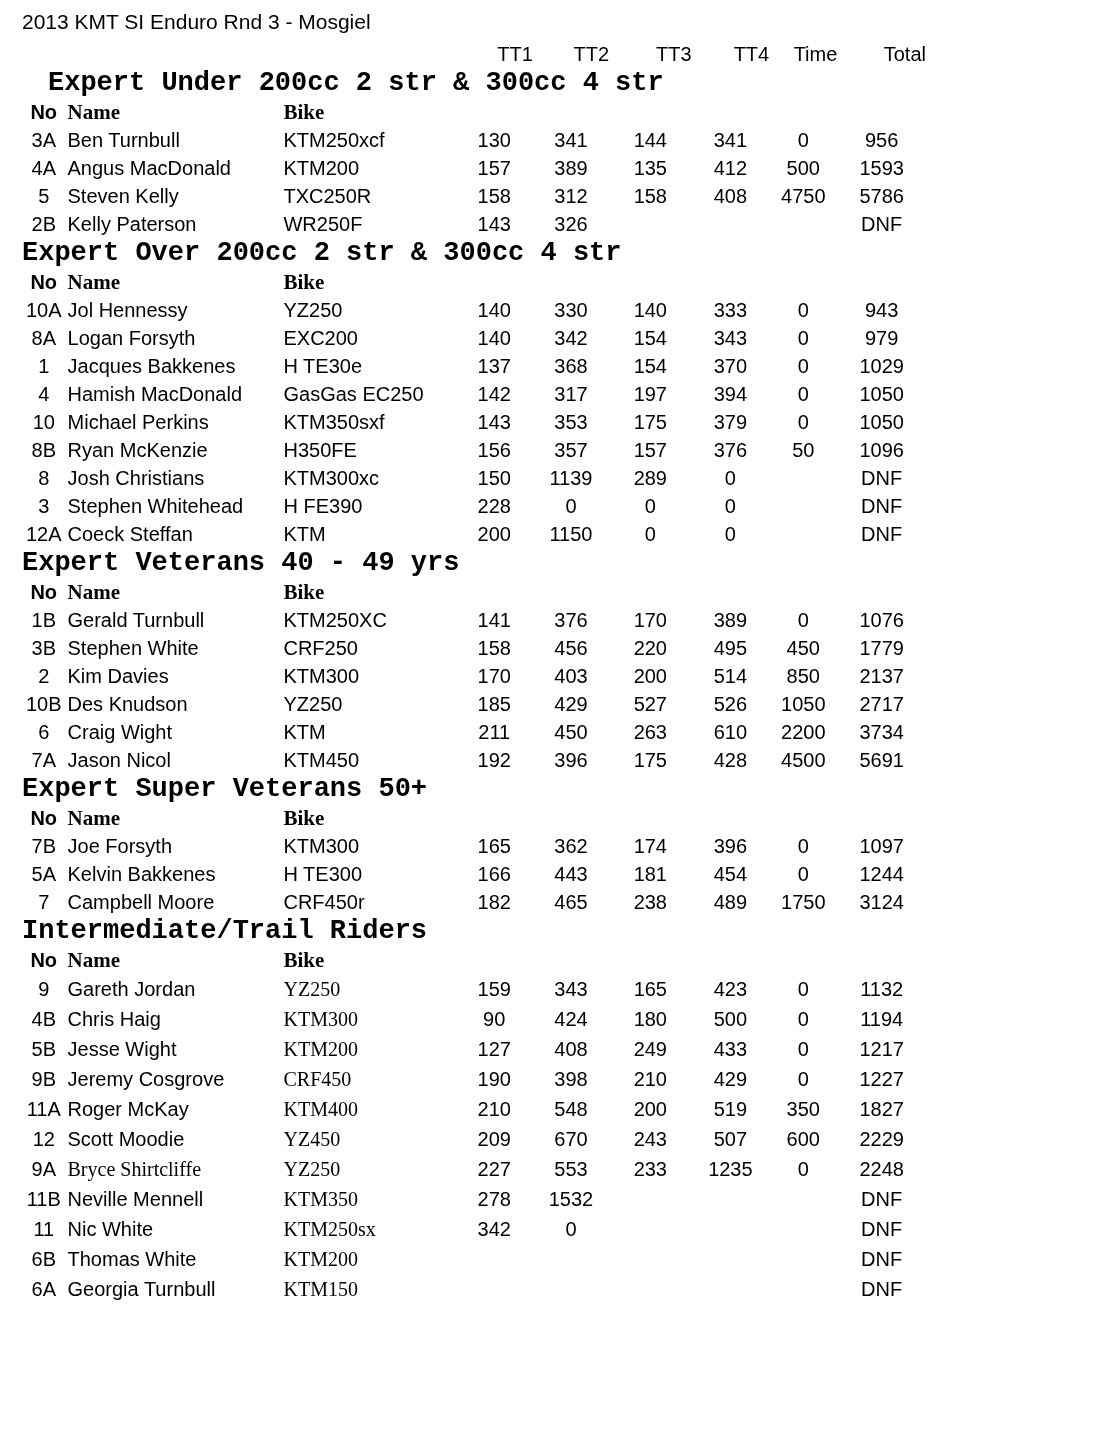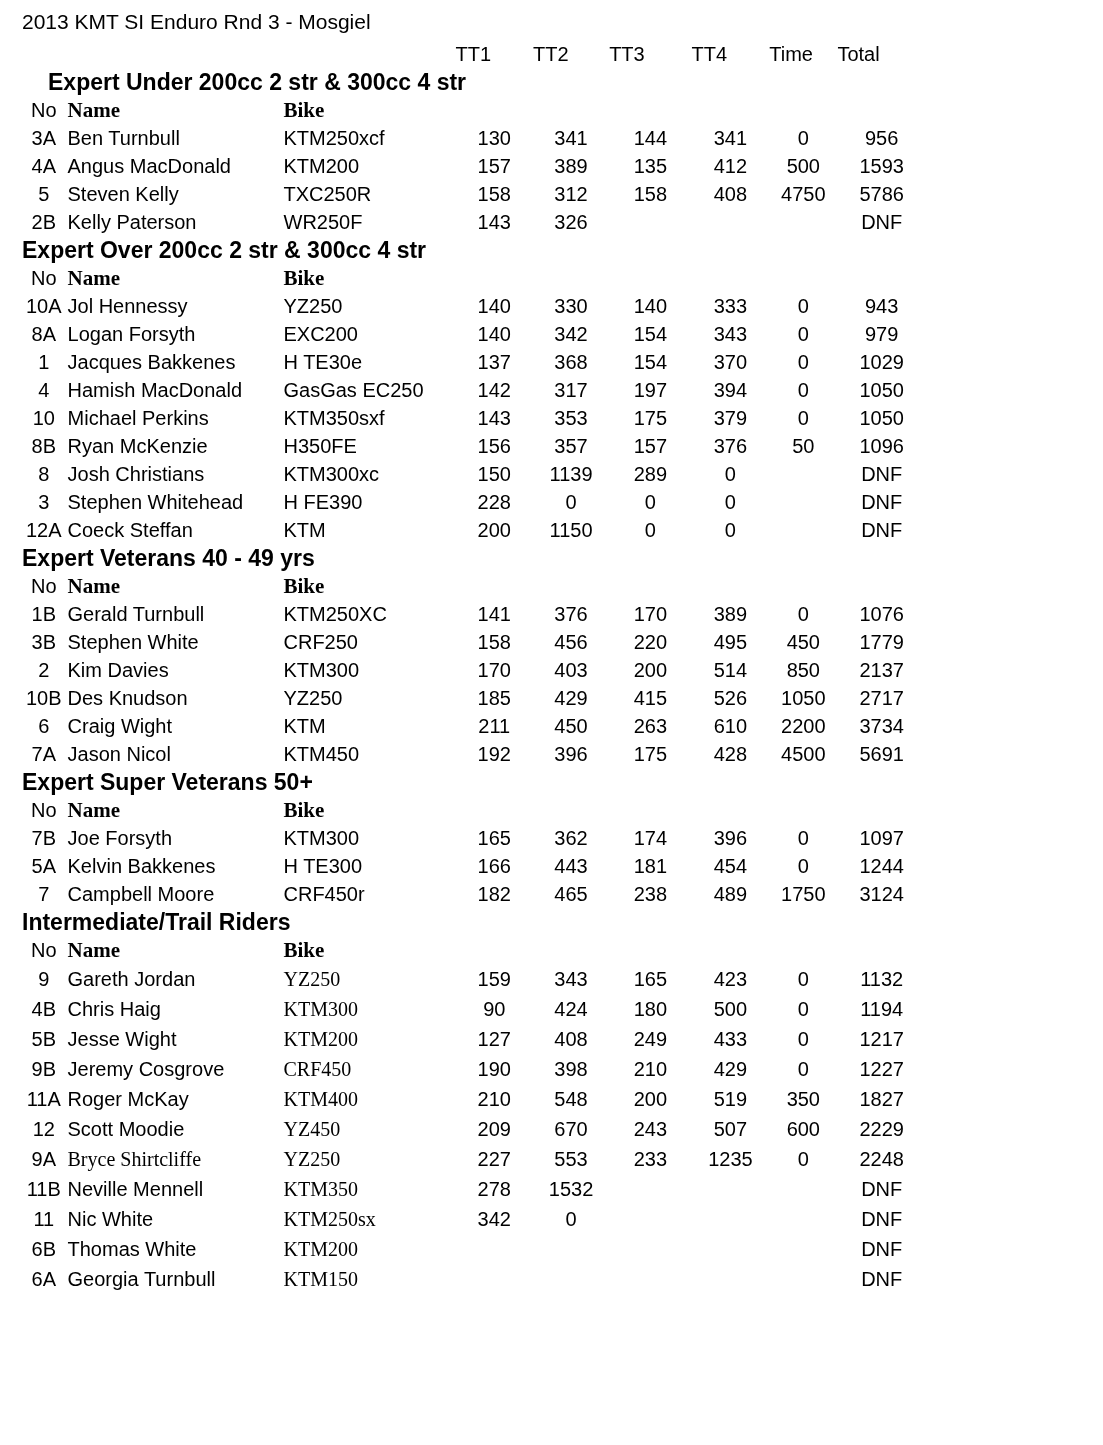--- a/index.html
+++ b/index.html
@@ -30,30 +30,30 @@
     white-space:nowrap;
     overflow:visible;
     vertical-align:middle;
   }
   tr { height:28px; }
   tr.tall { height:30px; }
   td.c { text-align:center; }
   td.l { text-align:left; }
   td.name-cell { padding-left:10px;margin-top:44px; }
   td.bike-cell { padding-left:2px; }
-  tr.colhdr td { text-align:left; font-size:20px; }
+  tr.colhdr td { text-align:right; font-size:20px; }
   tr.sec-header td {
-    font-family:Liberation Sans, sans-serif;
+    font-family:Liberation Mono, monospace;
     font-weight:bold;
-    font-size:23px;
+    font-size:27px;
     padding-left:2px;
   }
   tr.sec-header.indented td { padding-left:28px; }
   tr.subhdr td.no-hdr {
-    font-weight:normal;
+    font-weight:bold;
     font-size:20px;
     text-align:center;
   }
   tr.subhdr td.name-hdr, tr.subhdr td.bike-hdr {
     font-family:"Liberation Serif", serif;
     font-weight:bold;
     font-size:21px;
   }
   .serif { font-family:"Liberation Serif", serif; }
 </style>
@@ -304,21 +304,21 @@
           <td class="c">514</td>
           <td class="c">850</td>
           <td class="c">2137</td>
         </tr>
         <tr>
           <td class="c">10B</td>
           <td class="l name-cell">Des Knudson</td>
           <td class="l bike-cell">YZ250</td>
           <td class="c">185</td>
           <td class="c">429</td>
-          <td class="c">415</td>
+          <td class="c">527</td>
           <td class="c">526</td>
           <td class="c">1050</td>
           <td class="c">2717</td>
         </tr>
         <tr>
           <td class="c">6</td>
           <td class="l name-cell">Craig Wight</td>
           <td class="l bike-cell">KTM</td>
           <td class="c">211</td>
           <td class="c">450</td>

